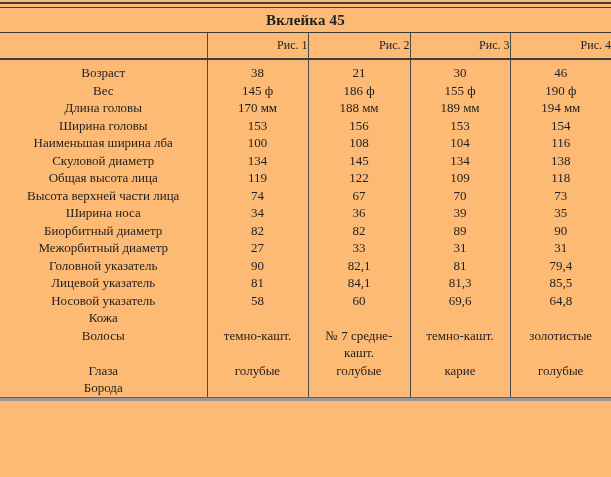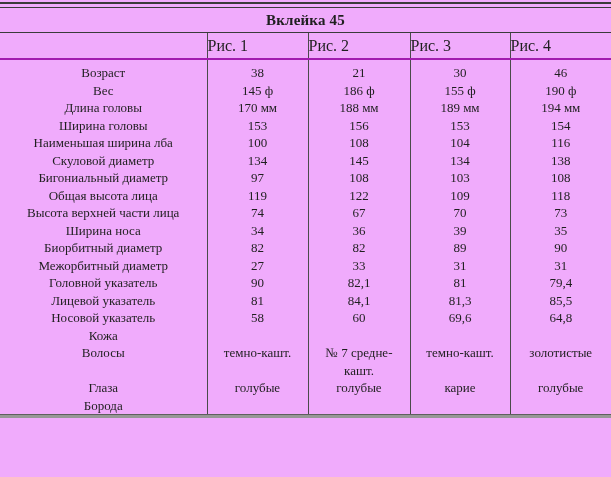--- a/index.html
+++ b/index.html
@@ -1,20 +1,20 @@
 <!DOCTYPE html>
 <html><head>
 <meta charset="utf-8">
 <style>
   html, body { margin: 0; padding: 0; background: #ffffff; }
   .page {
     position: relative;
     width: 611px;
     height: 477px;
-    background: #f0abfc;
+    background: #fdba74;
     color: #1f1f1f;
     font-family: "Liberation Serif", "DejaVu Serif", serif;
     overflow: hidden;
     box-sizing: border-box;
   }
   .rule-double {
     margin-top: 2px;
     height: 3px;
     border-top: 2px solid #3b3b3b;
     border-bottom: 1px solid #3b3b3b;
@@ -37,23 +37,23 @@
   table.data th, table.data td {
     padding: 0;
     margin: 0;
     font-weight: normal;
     vertical-align: top;
     overflow: hidden;
   }
   thead th {
     height: 25px;
     line-height: 25px;
-    text-align: left;
-    border-bottom: 2px solid #a21caf;
-    font-size: 16px;
+    text-align: right;
+    border-bottom: 2px solid #404040;
+    font-size: 12px;
   }
   td.vline, th.vline { border-left: 1px solid #4a4a4a; }
   tbody td { height: 17.5px; line-height: 17.5px; }
   tbody tr:first-child td { padding-top: 4px; }
   td.label { text-align: center; padding-left: 3px; white-space: nowrap; }
   td.val { text-align: center; white-space: pre-line; }
   .rule-bottom {
     height: 3px;
     border-top: 1px solid #5f5f5f;
     background: #979797;
@@ -121,27 +121,20 @@
     <td class="val vline">116</td>
   </tr>
         <tr>
     <td class="label">Скуловой диаметр</td>
     <td class="val vline">134</td>
     <td class="val vline">145</td>
     <td class="val vline">134</td>
     <td class="val vline">138</td>
   </tr>
         <tr>
-    <td class="label">Бигониальный диаметр</td>
-    <td class="val vline">97</td>
-    <td class="val vline">108</td>
-    <td class="val vline">103</td>
-    <td class="val vline">108</td>
-  </tr>
-        <tr>
     <td class="label">Общая высота лица</td>
     <td class="val vline">119</td>
     <td class="val vline">122</td>
     <td class="val vline">109</td>
     <td class="val vline">118</td>
   </tr>
         <tr>
     <td class="label">Высота верхней части лица</td>
     <td class="val vline">74</td>
     <td class="val vline">67</td>

